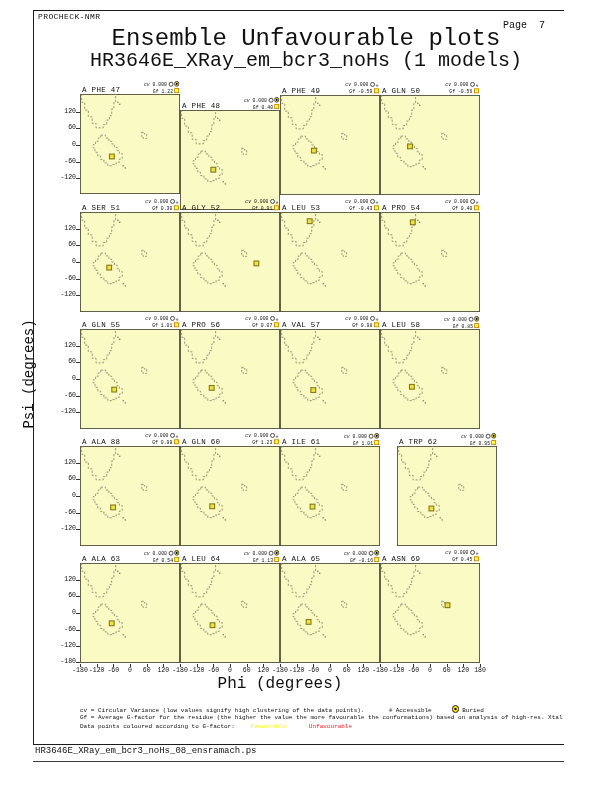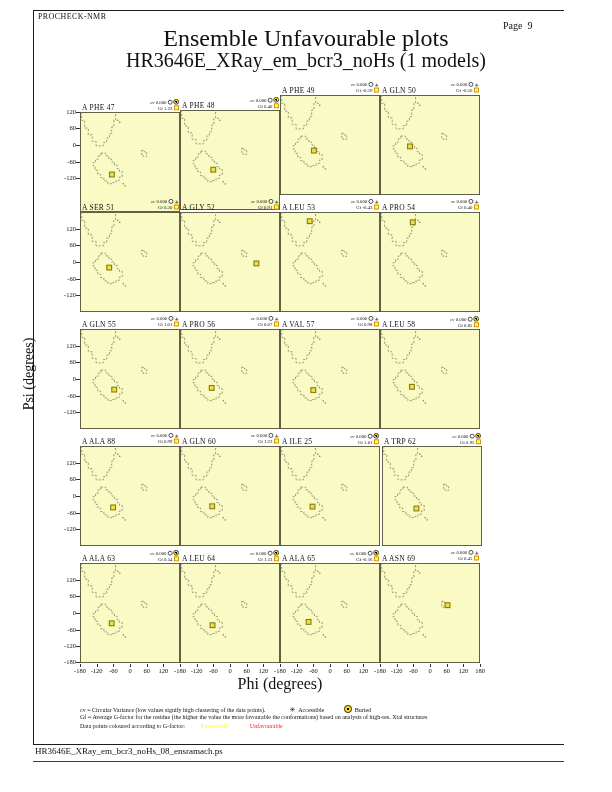--- a/index.html
+++ b/index.html
@@ -1,17 +1,17 @@
 <!DOCTYPE html>
 <html><head>
 <meta charset="utf-8">
 <style>
   html,body{margin:0;padding:0;background:#fff;}
   .page{position:relative;width:564px;height:792px;background:#ffffff;overflow:hidden;
-        font-family:Liberation Serif, serif;color:#111;}
+        font-family:Liberation Mono, monospace;color:#111;}
   .frame{position:absolute;left:33px;top:10px;width:545px;height:733px;border:1.4px solid #1c1c1c;}
   .procheck{position:absolute;left:38px;top:12px;font-size:8px;letter-spacing:.4px;}
   .pagenum{position:absolute;left:503px;top:20px;font-size:10px;white-space:pre;}
   .title{position:absolute;left:33px;top:25px;width:546px;text-align:center;font-size:24px;}
   .subtitle{position:absolute;left:33px;top:49px;width:546px;text-align:center;font-size:20px;}
   .ylabel{position:absolute;left:-26px;top:366px;width:110px;text-align:center;font-size:14px;
           transform:rotate(-90deg);}
   .xlabel{position:absolute;left:80px;top:675px;width:400px;text-align:center;font-size:16px;}
   
   .subplot{position:absolute;width:100px;height:112px;}
@@ -42,26 +42,26 @@
   .unfav{margin-left:22px;color:#ff2020;}
   .footer-file{position:absolute;left:35px;top:746px;font-size:9px;}
   .footer-rule{position:absolute;left:33px;top:761px;width:546px;height:1px;background:#3a3a3a;}
 </style>
 </head>
 <body>
 
 <div class="page">
   <div class="frame"></div>
   <div class="procheck">PROCHECK-NMR</div>
-  <div class="pagenum">Page  9</div>
+  <div class="pagenum">Page  7</div>
   <div class="title">Ensemble Unfavourable plots</div>
   <div class="subtitle">HR3646E_XRay_em_bcr3_noHs (1 models)</div>
 
   <div id="grid">
-  <div class="subplot" style="left: 80px; top: 100px;">
+  <div class="subplot" style="left: 80px; top: 82px;">
     <div class="sp-head">
       <span class="res">A PHE 47</span>
       <span class="stats">
         <span class="line"><i class="cvl">cv</i> <span class="cvv">0.000</span><span class="icon circ"></span><span class="icon bur" style="display: inline-block;"></span></span>
         <span class="line"><span class="gfl">Gf</span> <span class="gfv">1.22</span><span class="icon gfsq"></span></span>
       </span>
     </div>
     <svg class="sp-plot" viewBox="0 0 100 100">
           <rect x="0" y="0" width="100" height="100" fill="#fafac5" stroke="#50503a" stroke-width="1.8"></rect>
           <polyline points="1.7,0.0 1.7,8.3 4.7,8.3 4.7,16.1 8.3,16.1 8.3,22.8 12.2,22.8 12.2,29.4 16.1,29.4 16.1,33.9 23.3,33.9 23.3,30.6 26.7,30.6 26.7,26.1 29.4,26.1 29.4,21.7 31.7,21.7 31.7,15.0 33.9,15.0 33.9,7.8 35.6,7.8 35.6,0.0" fill="none" stroke="#8f8f6e" stroke-width="0.9" stroke-dasharray="2.2 1.7"></polyline>
@@ -343,40 +343,40 @@
           <rect x="37.1" y="7.6" width="1.4" height="1.4" fill="#8f8f6e"></rect>
           <rect x="39.0" y="9.6" width="1.4" height="1.4" fill="#8f8f6e"></rect>
           <rect x="42.6" y="71.0" width="1.4" height="1.4" fill="#8f8f6e"></rect>
           <rect x="44.6" y="73.2" width="1.4" height="1.4" fill="#8f8f6e"></rect>
           <rect x="29.8" y="57.9" width="4.8" height="4.8" fill="#ede23e" stroke="#86791c" stroke-width="1.1"></rect>
         </svg>
   </div>
 
   <div class="subplot" style="left: 280px; top: 434px;">
     <div class="sp-head">
-      <span class="res">A ILE 25</span>
+      <span class="res">A ILE 61</span>
       <span class="stats">
         <span class="line"><i class="cvl">cv</i> <span class="cvv">0.000</span><span class="icon circ"></span><span class="icon bur" style="display: inline-block;"></span></span>
         <span class="line"><span class="gfl">Gf</span> <span class="gfv">1.01</span><span class="icon gfsq"></span></span>
       </span>
     </div>
     <svg class="sp-plot" viewBox="0 0 100 100">
           <rect x="0" y="0" width="100" height="100" fill="#fafac5" stroke="#50503a" stroke-width="1.8"></rect>
           <polyline points="1.7,0.0 1.7,8.3 4.7,8.3 4.7,16.1 8.3,16.1 8.3,22.8 12.2,22.8 12.2,29.4 16.1,29.4 16.1,33.9 23.3,33.9 23.3,30.6 26.7,30.6 26.7,26.1 29.4,26.1 29.4,21.7 31.7,21.7 31.7,15.0 33.9,15.0 33.9,7.8 35.6,7.8 35.6,0.0" fill="none" stroke="#8f8f6e" stroke-width="0.9" stroke-dasharray="2.2 1.7"></polyline>
           <polygon points="20.8,41.1 25.6,41.1 25.6,43.9 28.9,43.9 28.9,47.2 31.7,47.2 31.7,50.0 34.4,50.0 34.4,53.3 37.2,53.3 37.2,56.7 39.4,56.7 39.4,59.4 42.2,59.4 42.2,65.0 39.4,65.0 39.4,68.3 36.1,68.3 36.1,70.6 32.2,70.6 32.2,71.7 27.8,71.7 27.8,68.9 23.9,68.9 23.9,65.6 20.6,65.6 20.6,62.2 17.8,62.2 17.8,58.3 15.0,58.3 15.0,53.9 13.1,53.9 13.1,50.6 15.6,50.6 15.6,47.2 18.3,47.2 18.3,43.9 20.8,43.9" fill="none" stroke="#8f8f6e" stroke-width="0.9" stroke-dasharray="2.2 1.7"></polygon>
           <polygon points="61.7,38.3 64.4,38.3 64.4,40.0 66.7,40.0 66.7,44.4 63.1,44.4 63.1,42.5 61.7,42.5" fill="none" stroke="#8f8f6e" stroke-width="0.9" stroke-dasharray="2 1.5"></polygon>
           <rect x="37.1" y="7.6" width="1.4" height="1.4" fill="#8f8f6e"></rect>
           <rect x="39.0" y="9.6" width="1.4" height="1.4" fill="#8f8f6e"></rect>
           <rect x="42.6" y="71.0" width="1.4" height="1.4" fill="#8f8f6e"></rect>
           <rect x="44.6" y="73.2" width="1.4" height="1.4" fill="#8f8f6e"></rect>
           <rect x="30.1" y="58.2" width="4.8" height="4.8" fill="#ede23e" stroke="#86791c" stroke-width="1.1"></rect>
         </svg>
   </div>
 
-  <div class="subplot" style="left: 382px; top: 434px;">
+  <div class="subplot" style="left: 397px; top: 434px;">
     <div class="sp-head">
       <span class="res">A TRP 62</span>
       <span class="stats">
         <span class="line"><i class="cvl">cv</i> <span class="cvv">0.000</span><span class="icon circ"></span><span class="icon bur" style="display: inline-block;"></span></span>
         <span class="line"><span class="gfl">Gf</span> <span class="gfv">0.95</span><span class="icon gfsq"></span></span>
       </span>
     </div>
     <svg class="sp-plot" viewBox="0 0 100 100">
           <rect x="0" y="0" width="100" height="100" fill="#fafac5" stroke="#50503a" stroke-width="1.8"></rect>
           <polyline points="1.7,0.0 1.7,8.3 4.7,8.3 4.7,16.1 8.3,16.1 8.3,22.8 12.2,22.8 12.2,29.4 16.1,29.4 16.1,33.9 23.3,33.9 23.3,30.6 26.7,30.6 26.7,26.1 29.4,26.1 29.4,21.7 31.7,21.7 31.7,15.0 33.9,15.0 33.9,7.8 35.6,7.8 35.6,0.0" fill="none" stroke="#8f8f6e" stroke-width="0.9" stroke-dasharray="2.2 1.7"></polyline>

